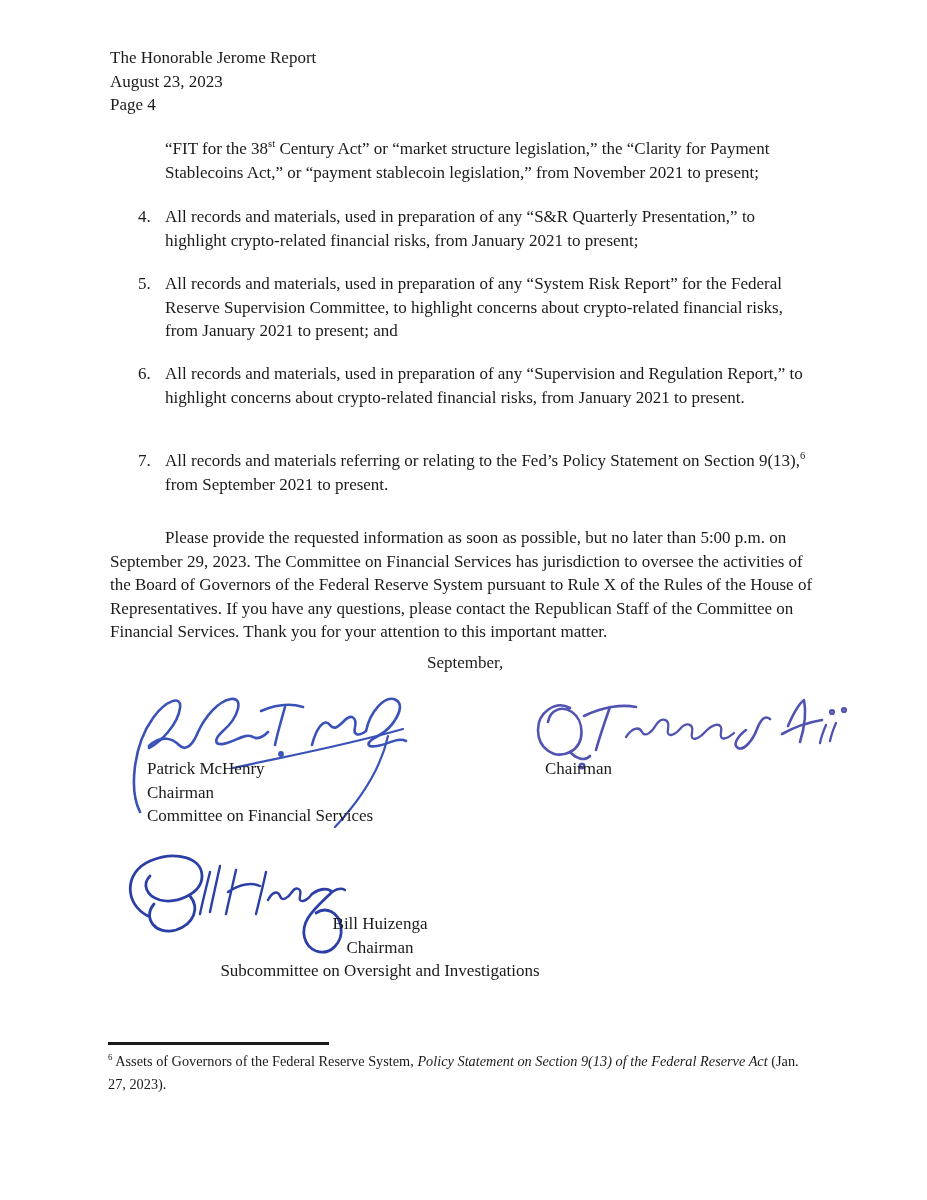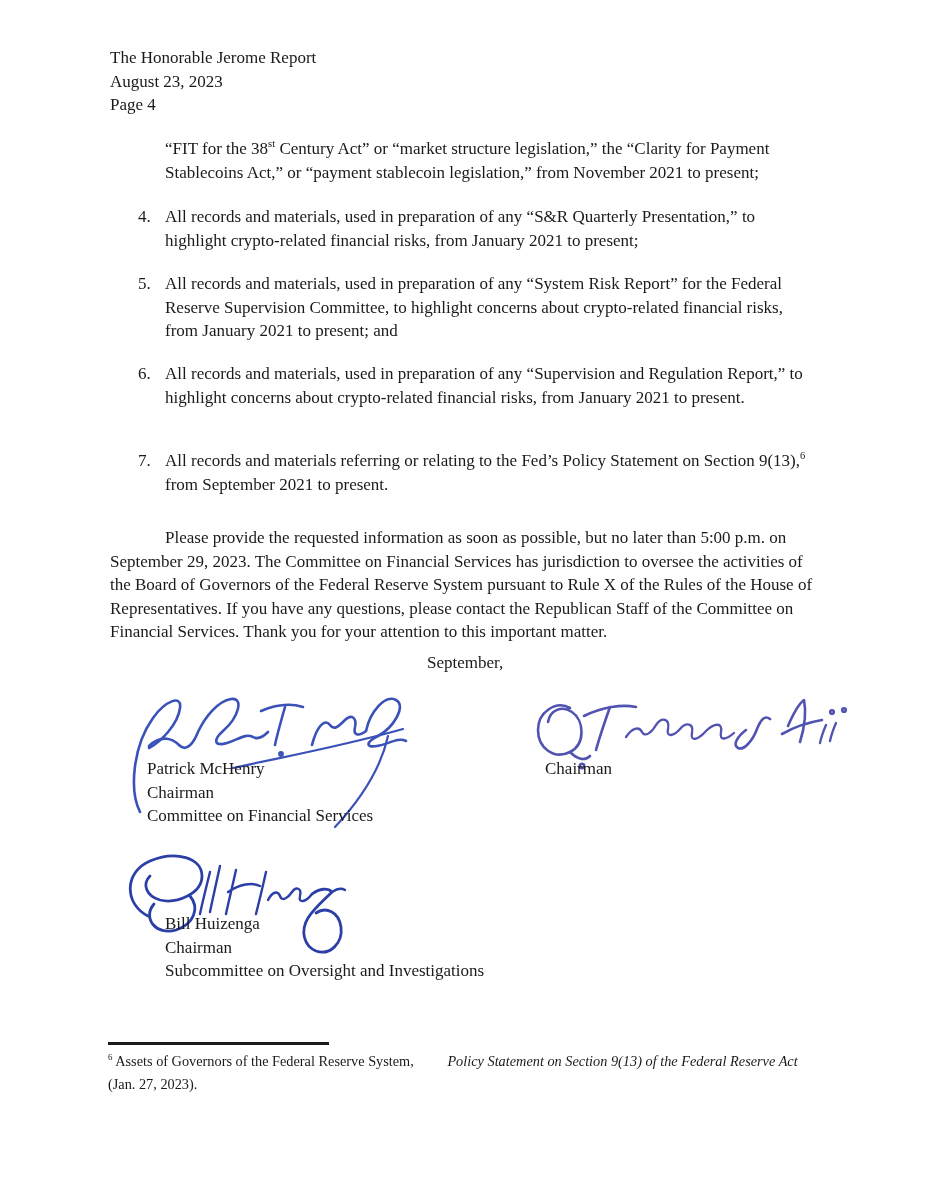--- a/index.html
+++ b/index.html
@@ -16,25 +16,25 @@
   .li .txt{ width:653px; }
   .li4 { top:205px; } .li5 { top:272px; } .li6 { top:362px; } .li7 { top:449px; }
   .closing { left:110px; top:506px; width:708px; text-indent:55px;margin-top:20px; }
   .sincerely { left:427px; top:651px; }
   .sigsvg { pointer-events:none; }
   .sig-mchenry { left:115px; top:684px; }
   .sig-hill    { left:526px; top:692px; }
   .sig-huizenga{ left:112px; top:846px; }
   .signer-mchenry { left:147px; top:757px; width:320px; }
   .signer-hill    { left:545px; top:757px; width:292px; }
-  .signer-huizenga{ left:165px; top:912px; width:430px; }
+  .signer-huizenga{ left:165px; top:912px; width:430px;text-align:center; }
   .fn-rule { left:108px; top:1042px; width:221px; height:2.5px; background:#1a1a1a; }
   .footnote { left:108px; top:1050px; width:712px; font-size:14.3px; line-height:22.5px; }
   sup { font-size:0.62em; vertical-align:super; line-height:0; }
-  i { font-style:italic;margin-left:30px; }
+  i { font-style:italic; }
   svg path, svg circle { fill:none; stroke-linecap:round; stroke-linejoin:round; }
 </style>
 </head>
 <body>
 
 <div class="page">
 
   <div class="abs header">
     <div>The Honorable Jerome Report</div>
     <div>August 23, 2023</div>

